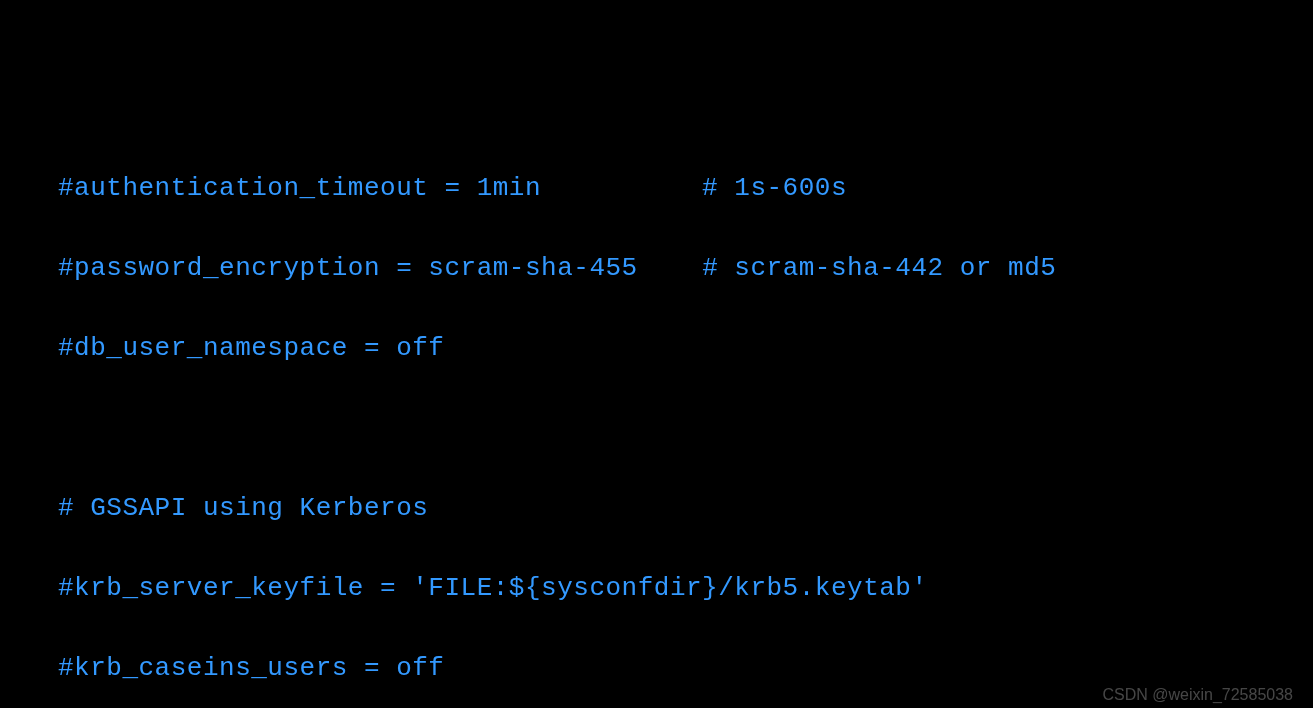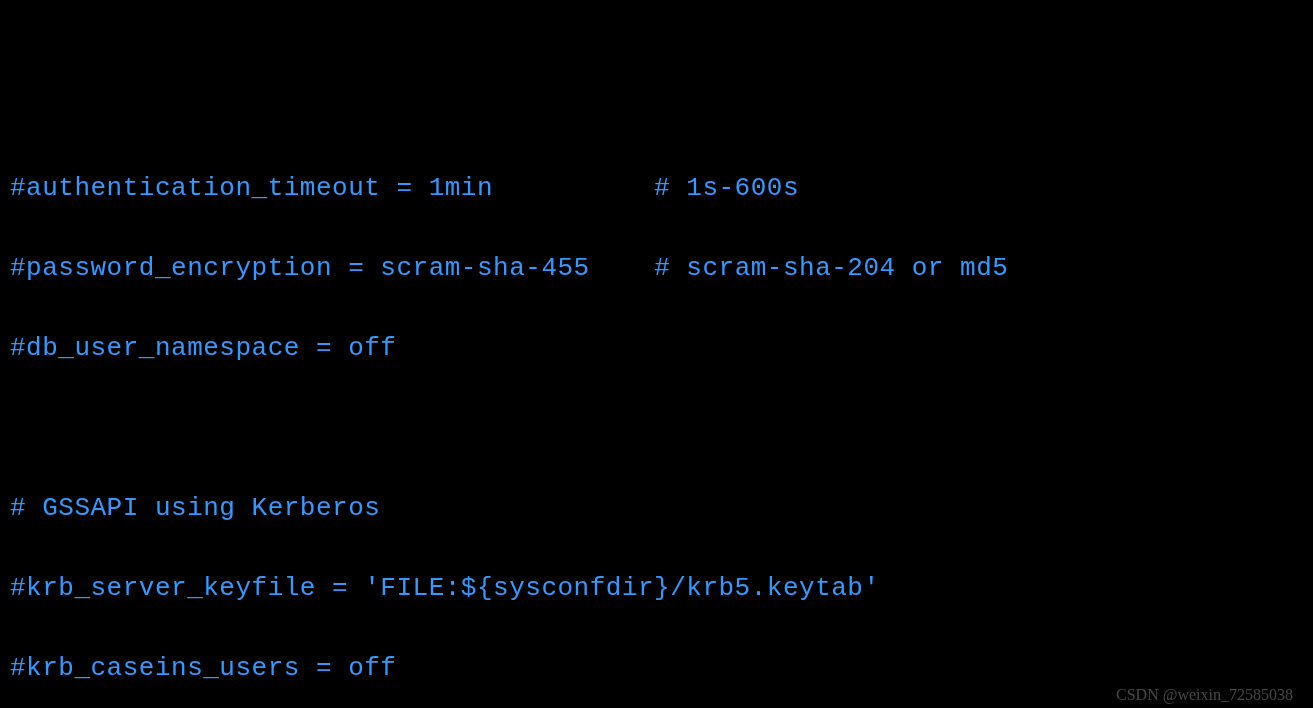--- a/index.html
+++ b/index.html
@@ -15,42 +15,43 @@
       padding: 8px 10px;
       white-space: pre;
       overflow: hidden;
       width: 1313px;
       height: 708px;
       letter-spacing: 0.5px;
     }
     .line {
       display: block;
       height: 40px;
+      margin-left: 48px;
     }
     .comment {
       color: #3399ff;
     }
     .watermark {
       position: absolute;
       bottom: 4px;
       right: 20px;
       font-size: 16px;
       color: rgba(200, 200, 200, 0.35);
-      font-family: Liberation Serif, serif;
+      font-family: Liberation Sans, sans-serif;
       letter-spacing: 0;
       line-height: normal;
     }
   </style>
 </head>
 <body>
 
 
 
 <div class="line"><span class="comment">#authentication_timeout = 1min</span><span class="comment">          </span><span class="comment"># 1s-600s</span></div>
-<div class="line"><span class="comment">#password_encryption = scram-sha-455</span><span class="comment">    </span><span class="comment"># scram-sha-204 or md5</span></div>
+<div class="line"><span class="comment">#password_encryption = scram-sha-455</span><span class="comment">    </span><span class="comment"># scram-sha-442 or md5</span></div>
 <div class="line"><span class="comment">#db_user_namespace = off</span></div>
 <div class="line"><span></span></div>
 <div class="line"><span class="comment"># GSSAPI using Kerberos</span></div>
 <div class="line"><span class="comment">#krb_server_keyfile = 'FILE:${sysconfdir}/krb5.keytab'</span></div>
 <div class="line"><span class="comment">#krb_caseins_users = off</span></div>
 
 
 
 
 

